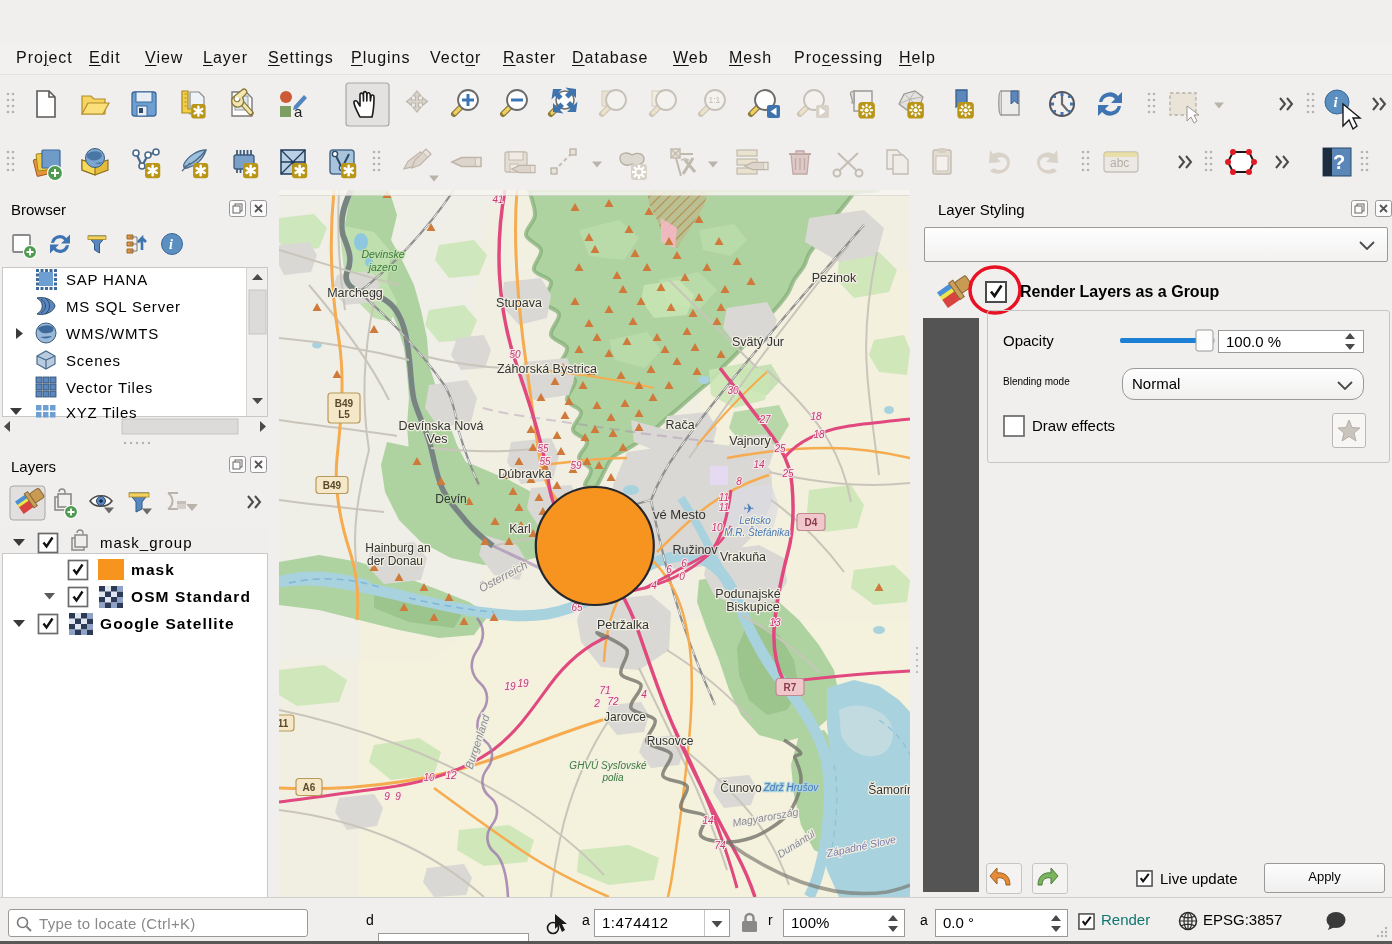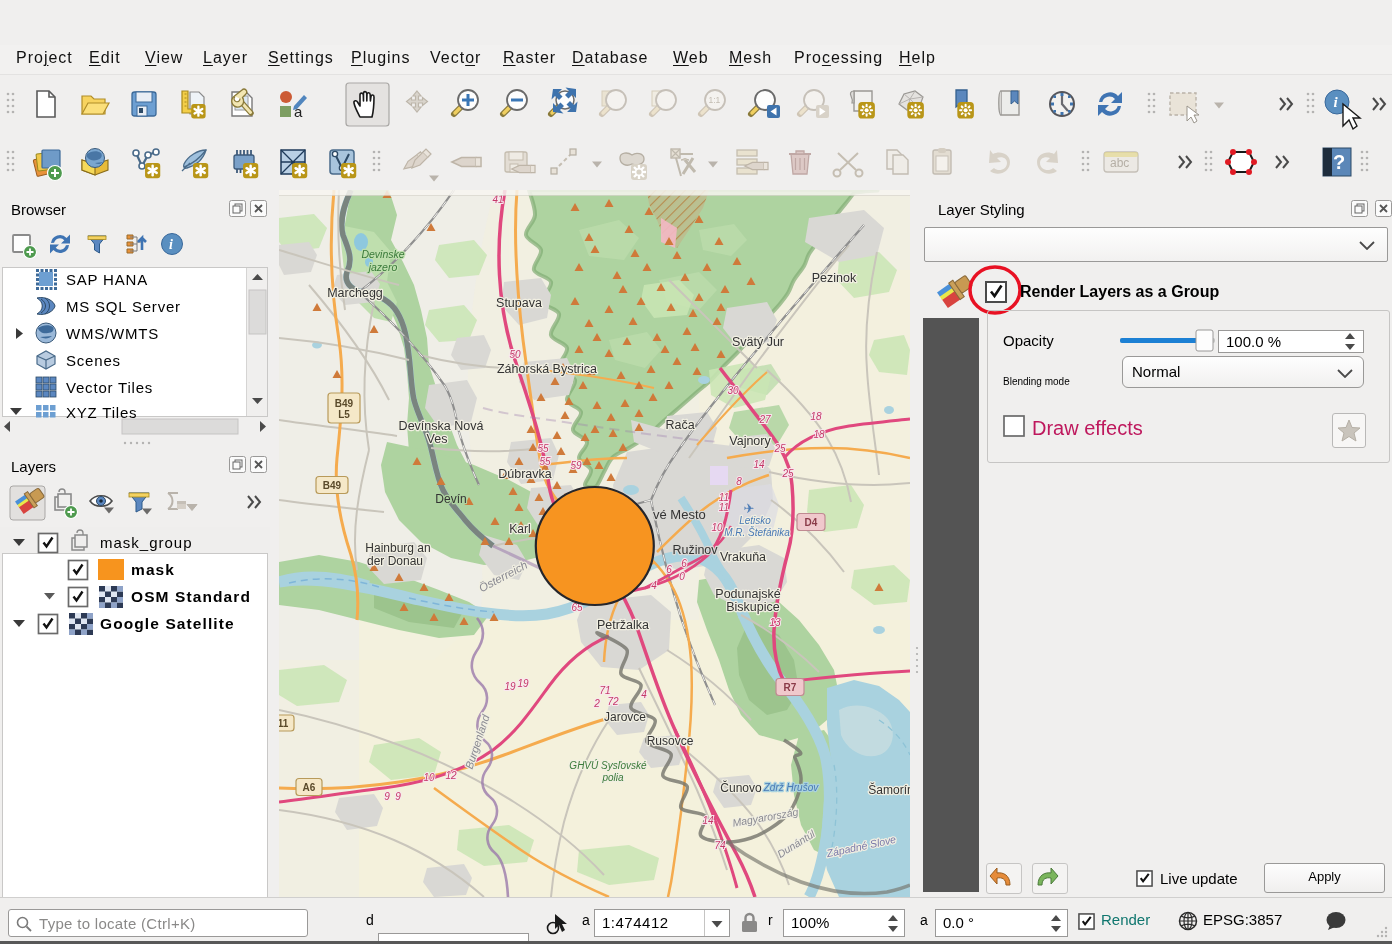--- a/index.html
+++ b/index.html
@@ -1043,30 +1043,30 @@
         <rect x="78" y="1" width="17" height="21" rx="2" fill="#fdfdfd" stroke="#9a9998"></rect>
       </svg>
   <div class="whitebox" style="position:absolute;left:308px;top:140px;width:146px;height:23px;border-color:#9a9998">
     <div style="position:absolute;left:7px;top:2px;font-size:15px">100.0 %</div>
     <svg width="14" height="21" style="position:absolute;right:6px;top:0px">
           <path d="M7 2 L12 8 L2 8 Z" fill="#4a4a4a"></path>
           <path d="M7 19 L2 13 L12 13 Z" fill="#4a4a4a"></path>
         </svg>
   </div>
   <div style="position:absolute;left:93px;top:186px;font-size:10px;color:#000">Blending mode</div>
-  <div style="position:absolute;left:212px;top:166px;width:242px;height:32px;background:linear-gradient(#fefefe,#f1f0ef);border:1px solid #9a9998;border-radius:6px;">
+  <div style="position:absolute;left:212px;top:178px;width:242px;height:32px;background:linear-gradient(#fefefe,#f1f0ef);border:1px solid #9a9998;border-radius:12px;">
     <div style="position:absolute;left:9px;top:6px;font-size:15px">Normal</div>
     <svg width="16" height="10" style="position:absolute;right:10px;top:11px">
           <path d="M1 2 L8 9 L15 2" fill="none" stroke="#4a4a4a" stroke-width="1.8"></path>
         </svg>
   </div>
   <svg width="22" height="22" style="position:absolute;left:93px;top:225px" viewBox="0 0 22 22">
         <rect x="1" y="1" width="20" height="20" fill="#fff" stroke="#6a6a6a" stroke-width="1.7"></rect>
       </svg>
-  <div style="position:absolute;left:122px;top:227px;font-size:20px;color:#be185d">Draw effects</div>
+  <div style="position:absolute;left:122px;top:227px;font-size:15px;color:#000000">Draw effects</div>
   <div style="position:absolute;left:422px;top:223px;width:34px;height:35px;background:#f7f6f5;border:1px solid #b9b8b7;border-radius:3px;">
     <svg width="24" height="24" style="position:absolute;left:4px;top:5px">
           <path d="M12 1 L15 8.5 L23 9 L17 14 L19 22 L12 17.5 L5 22 L7 14 L1 9 L9 8.5 Z" fill="#c9c4bc" stroke="#b5afa5"></path>
         </svg>
   </div>
   <div style="position:absolute;left:76px;top:673px;width:36px;height:31px;border:1px solid #c6c5c4;border-radius:3px;background:#f4f3f2">
     <svg width="24" height="22" style="position:absolute;left:2px;top:3px" viewBox="0 0 24 22">
           <path d="M21 18 C21 8 14 5 8 6 L8 1 L1 9 L8 17 L8 11 C13 10 17 12 17 18 Z" fill="#e58b3a" stroke="#9a5d1e" stroke-width="1"></path>
         </svg>
   </div>

